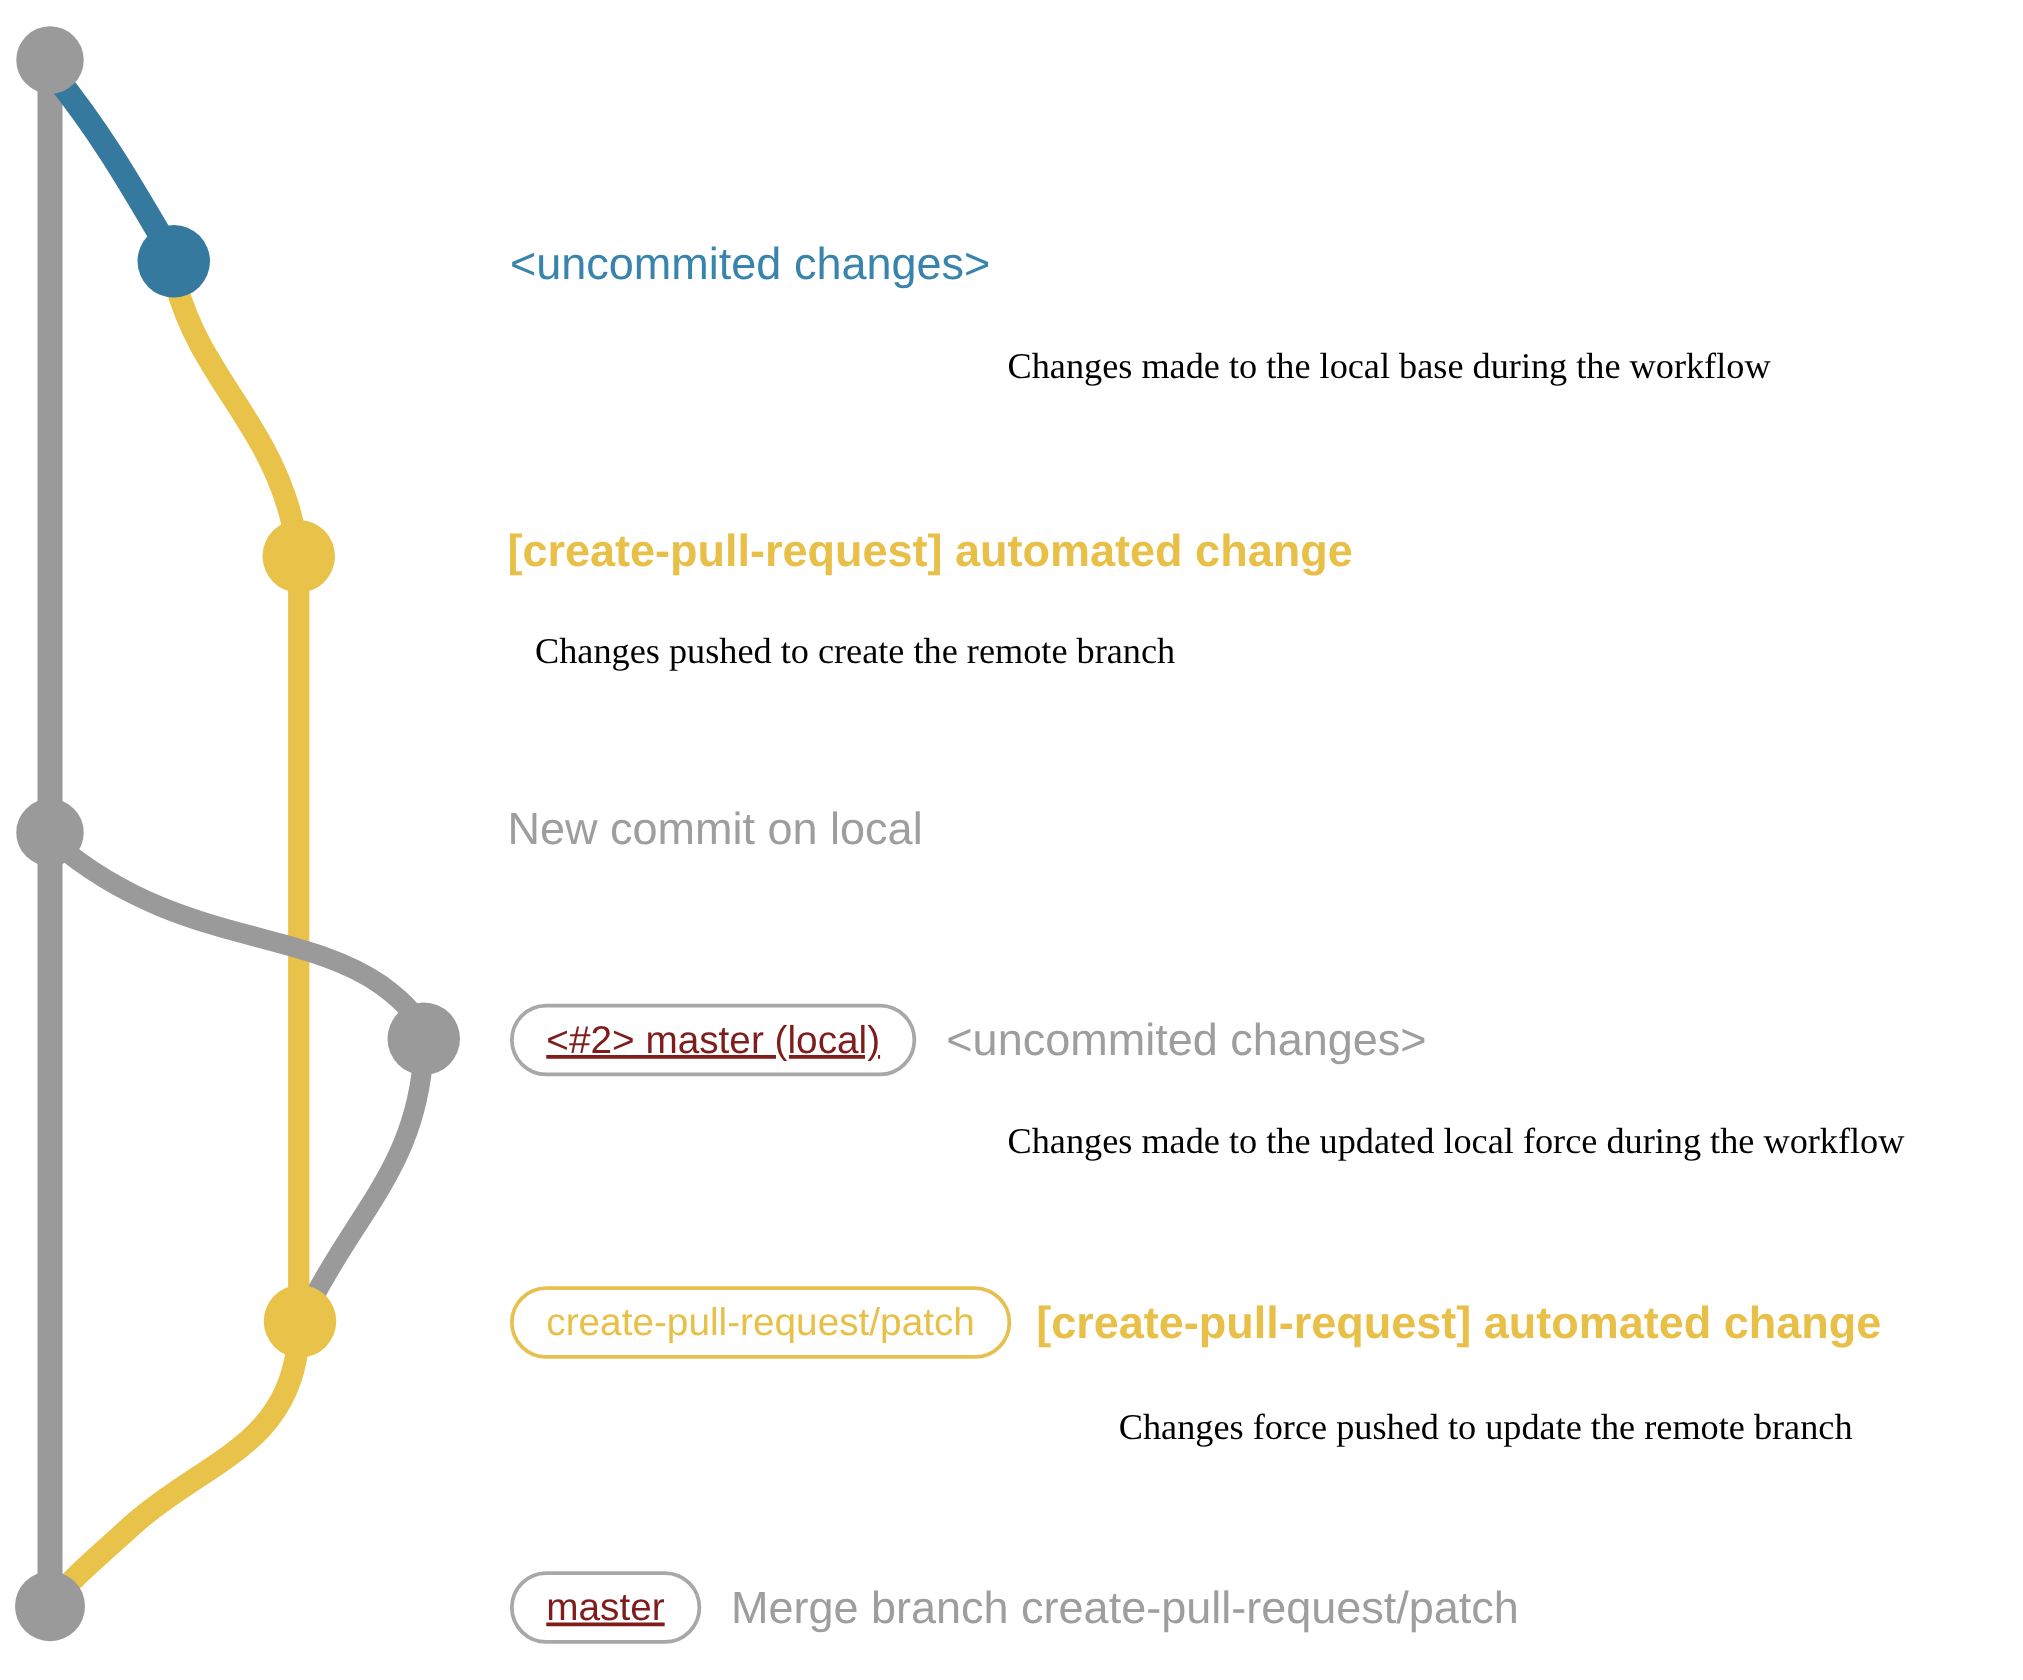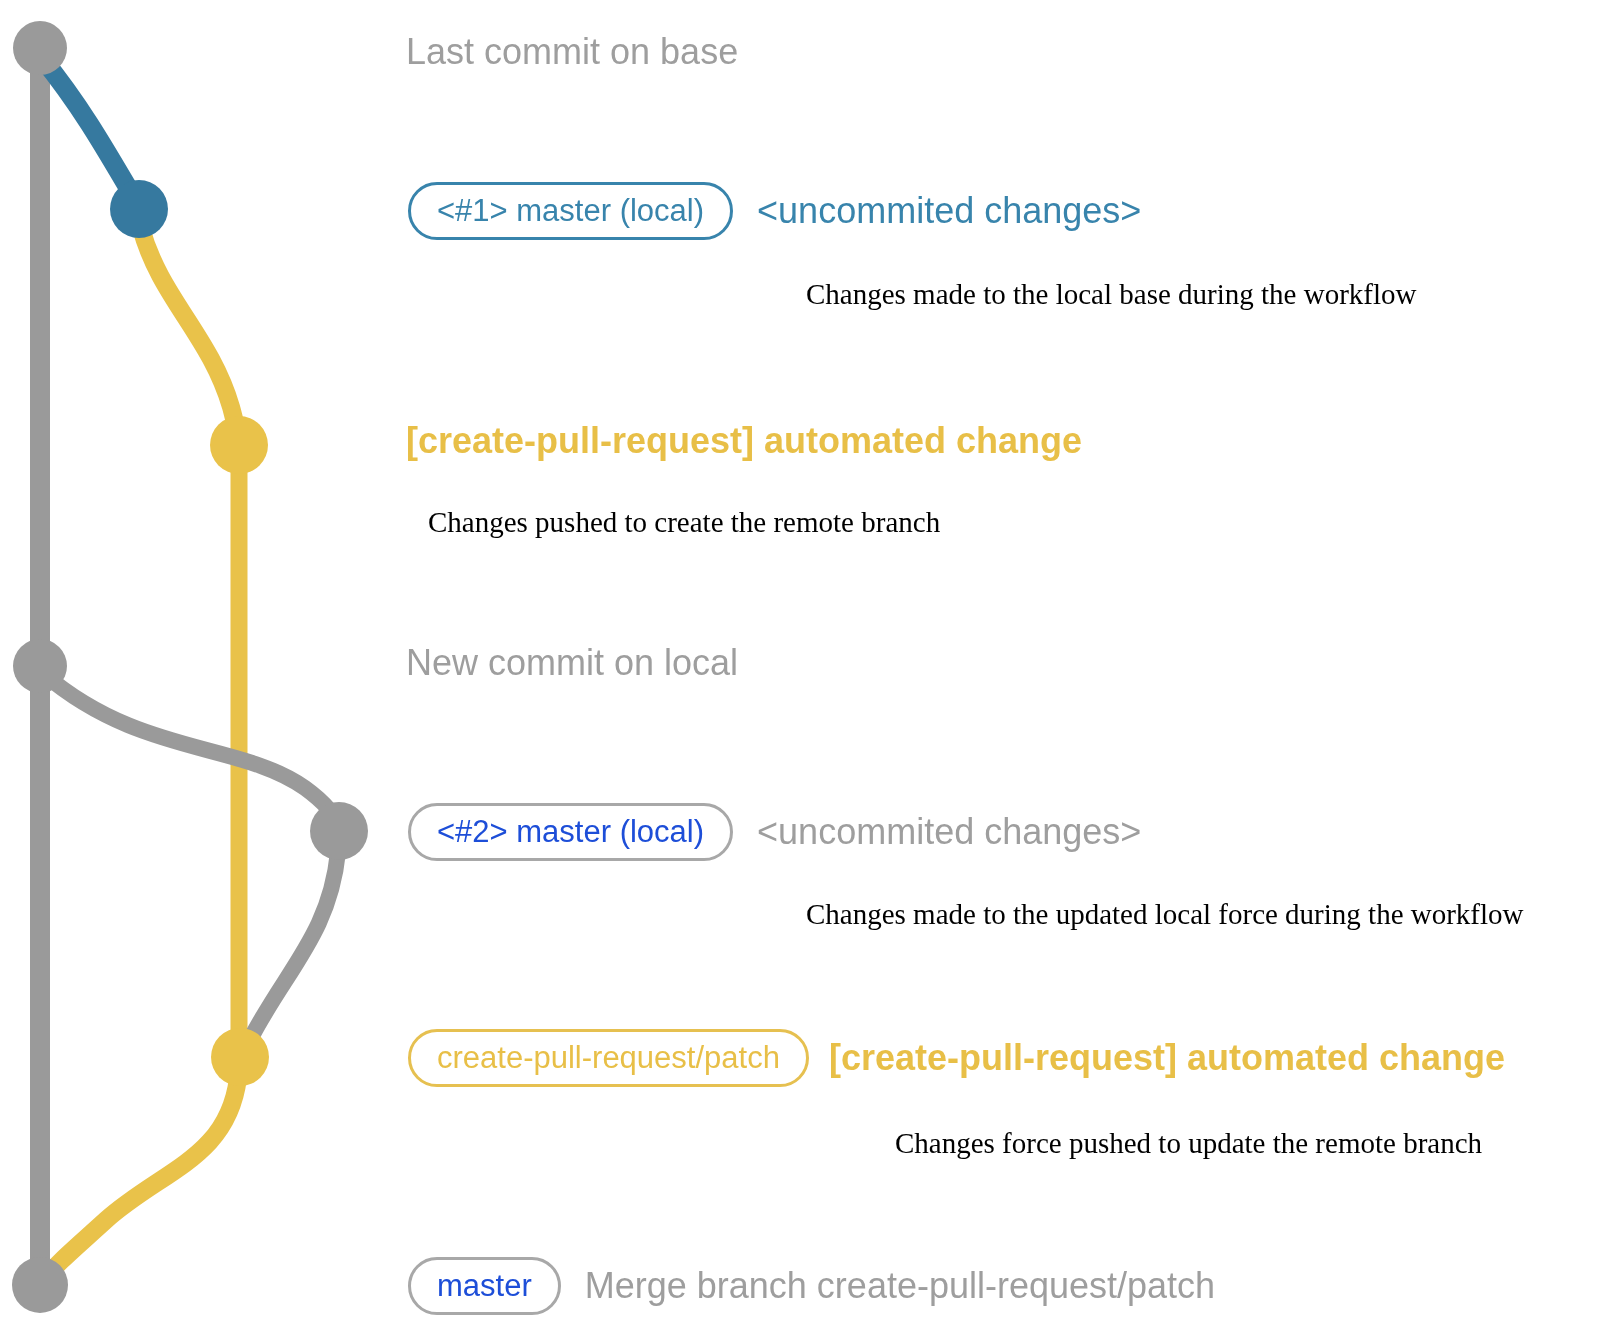--- a/index.html
+++ b/index.html
@@ -42,21 +42,21 @@
     align-items:center;
     justify-content:center;
     height:52px;
     padding:0 26px;
     border:3px solid;
     border-radius:29px;
     font-size:31px;
     white-space:nowrap;
   }
   .badge-blue{color:#3884ac;border-color:#3884ac;}
-  .badge-gray{color:#1d4ed8;border-color:#a8a8a8;}
+  .badge-gray{color:#7f1d1d;border-color:#a8a8a8;text-decoration:underline;}
   .badge-yellow{color:#e8bf47;border-color:#e6c050;}
 
   .desc{
     position:absolute;
     transform:translateY(-50%);
     font-family:"Liberation Serif", serif;
     font-size:29px;
     color:#000000;
     white-space:nowrap;
     margin-top:32px;
@@ -79,26 +79,22 @@
     </g>
     <circle class="fill-gray" cx="40" cy="48" r="27"></circle>
     <circle class="fill-blue" cx="139" cy="209" r="29"></circle>
     <circle class="fill-yellow" cx="239" cy="445" r="29"></circle>
     <circle class="fill-gray" cx="40" cy="666" r="27"></circle>
     <circle class="fill-gray" cx="339" cy="831" r="29"></circle>
     <circle class="fill-yellow" cx="240" cy="1057" r="29"></circle>
     <circle class="fill-gray" cx="40" cy="1285" r="28"></circle>
   </svg>
 
-  <div class="row" style="left:406px;top:52px;">
-    <span class="lbl lbl-gray">Last commit on base</span>
-  </div>
 
   <div class="row" style="left:408px;top:211px;">
-    <span class="badge badge-blue">&lt;#1&gt; master (local)</span>
     <span class="lbl lbl-blue">&lt;uncommited changes&gt;</span>
   </div>
   <div class="desc" style="left:806px;top:262px;">Changes made to the local base during the workflow</div>
 
   <div class="row" style="left:406px;top:441px;">
     <span class="lbl lbl-yellow">[create-pull-request] automated change</span>
   </div>
   <div class="desc" style="left:428px;top:490px;">Changes pushed to create the remote branch</div>
 
   <div class="row" style="left:406px;top:663px;">

